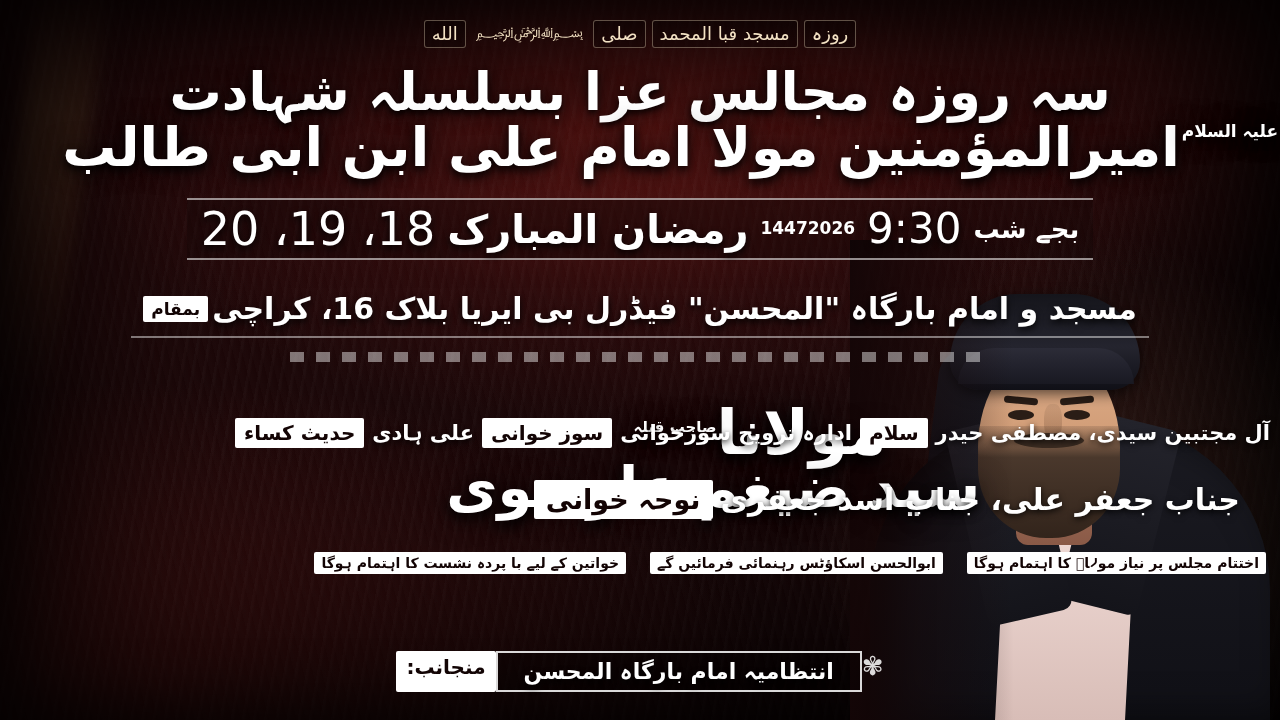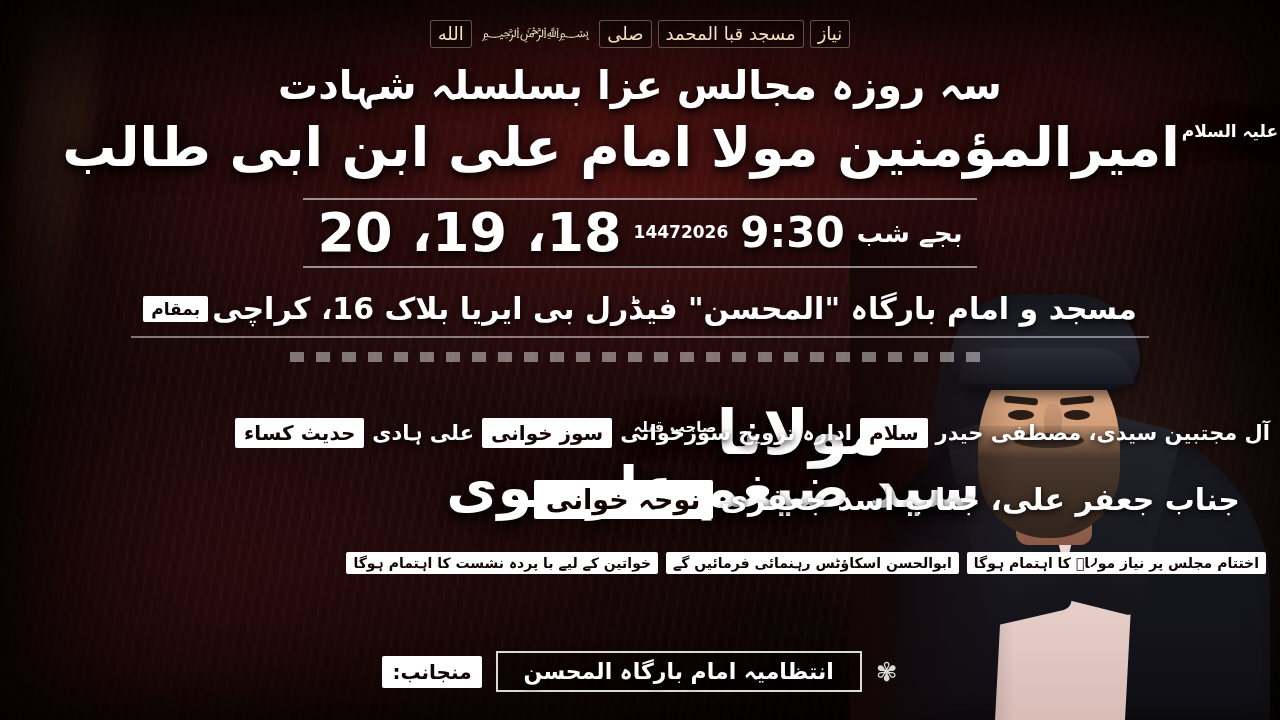--- a/index.html
+++ b/index.html
@@ -42,21 +42,21 @@
   .topband .tile{
     color:#f3e2c4;font-size:18px;line-height:1;padding:4px 7px;
     border:1px solid rgba(243,226,196,0.35);border-radius:3px;
     background:rgba(0,0,0,0.25);letter-spacing:0;white-space:nowrap;
   }
   .topband .plain{color:#f0dfc0;font-size:14px;white-space:nowrap;padding:0 4px;}
 
   
   .head1{
     top:62px;left:0;right:0;text-align:center;
-    color:#ffffff;font-size:40px;font-weight:bold;line-height:1.18;
+    color:#ffffff;font-size:52px;font-weight:bold;line-height:1.18;
     text-shadow:0 3px 6px rgba(0,0,0,0.85), 0 0 22px rgba(0,0,0,0.7);
     white-space:nowrap;
   }
   .head2{
     top:118px;left:0;right:0;
     color:#ffffff;font-size:54px;font-weight:bold;line-height:1.1;
     text-shadow:0 4px 9px rgba(0,0,0,0.9), 0 0 26px rgba(0,0,0,0.75);
     white-space:nowrap;
   }
   .head2 .sup{
@@ -66,27 +66,27 @@
 
   
   .datebar{
     top:198px;left:0;right:0;display:flex;justify-content:center;align-items:center;
   }
   .datebar .inner{
     display:flex;flex-direction:row-reverse;align-items:center;gap:12px;
     padding:6px 14px;border-top:2px solid rgba(255,255,255,0.55);border-bottom:2px solid rgba(255,255,255,0.55);
     background:linear-gradient(90deg, rgba(0,0,0,0.18), rgba(0,0,0,0.38), rgba(0,0,0,0.18));
   }
-  .datebar .day{color:#fff;font-size:54px;font-weight:bold;line-height:1;white-space:nowrap;
+  .datebar .day{color:#fff;font-size:46px;font-weight:normal;line-height:1;white-space:nowrap;
     text-shadow:0 3px 7px rgba(0,0,0,0.9);}
   .datebar .month{color:#fff;font-size:40px;font-weight:bold;line-height:1;white-space:nowrap;
     text-shadow:0 3px 7px rgba(0,0,0,0.9);}
   .datebar .years{display:flex;flex-direction:row;justify-content:center;line-height:1.05;}
   .datebar .years span{color:#fff;font-size:17px;font-weight:bold;}
-  .datebar .time{color:#fff;font-size:42px;font-weight:bold;line-height:1;text-shadow:0 3px 7px rgba(0,0,0,0.9);}
+  .datebar .time{color:#fff;font-size:42px;font-weight:normal;line-height:1;text-shadow:0 3px 7px rgba(0,0,0,0.9);}
   .datebar .timesuf{color:#fff;font-size:26px;font-weight:bold;line-height:1;white-space:nowrap;text-align:right;}
 
   
   .venue{
     top:285px;left:0;right:0;display:flex;justify-content:center;align-items:center;
   }
   .venue .vinner{
     display:flex;flex-direction:row-reverse;align-items:center;gap:4px;
     padding:6px 12px 10px;border-bottom:2px solid rgba(255,255,255,0.45);
   }
@@ -124,32 +124,32 @@
     background:#ffffff;color:#130404;font-weight:bold;font-size:20px;
     padding:3px 9px;border-radius:2px;white-space:nowrap;
   }
   .chip.lg{font-size:27px;padding:4px 12px;}
   .pname{color:#ffffff;font-weight:bold;font-size:21px;white-space:nowrap;
     text-shadow:0 2px 6px rgba(0,0,0,0.9);}
   .pname.lg{font-size:30px;}
 
   
   .notes{
-    top:552px;right:14px;display:flex;flex-direction:row-reverse;align-items:center;gap:8px;
+    top:552px;right:14px;display:flex;flex-direction:row-reverse;align-items:center;gap:24px;
   }
   .note{
     background:#ffffff;color:#130404;font-size:14px;font-weight:bold;
     padding:3px 7px;border-radius:2px;white-space:nowrap;
   }
 
   
   .footer{
     bottom:28px;left:0;right:0;display:flex;justify-content:center;align-items:center;
   }
-  .footer .finner{display:flex;flex-direction:row-reverse;align-items:center;gap:14px;}
+  .footer .finner{display:flex;flex-direction:row-reverse;gap:0;}
   .footer .fbadge{
     background:#ffffff;color:#120404;font-size:20px;font-weight:bold;padding:4px 10px;border-radius:2px;
     white-space:nowrap;
   }
   .footer .fbox{
     border:2px solid rgba(255,255,255,0.85);padding:6px 26px;background:rgba(0,0,0,0.25);
   }
   .footer .ftext{color:#ffffff;font-size:22px;font-weight:bold;white-space:nowrap;
     text-shadow:0 3px 7px rgba(0,0,0,0.9);}
   .footer .orn{color:#ffffff;font-size:26px;opacity:.85;}
@@ -265,35 +265,36 @@
     <div class="p-eyeL"></div>
     <div class="p-eyeR"></div>
     <div class="p-browL"></div>
     <div class="p-browR"></div>
     <div class="p-turban"></div>
     <div class="p-turban2"></div>
     <div class="p-shadow"></div>
   </div>
 
   <div class="layer topband">
-    <span class="tile">نیاز</span>
+    <span class="tile">روزہ</span>
     <span class="tile">مسجد قبا المحمد</span>
     <span class="tile">صلى</span>
     <span class="plain">﷽</span>
     <span class="tile">الله</span>
   </div>
 
   <div class="layer head1">سہ روزہ مجالس عزا بسلسلہ شہادت</div>
   <div class="layer head2">
     <span class="sup">علیہ السلام</span><span>امیرالمؤمنین مولا امام علی ابن ابی طالب</span>
   </div>
 
   <div class="layer datebar">
     <div class="inner">
       <span class="day">18، 19، 20</span>
+      <span class="month">رمضان المبارک</span>
       <span class="years">
         <span>2026</span>
         <span>1447</span>
       </span>
       <span class="time">9:30</span>
       <span class="timesuf">بجے شب</span>
     </div>
   </div>
 
   <div class="layer venue">

